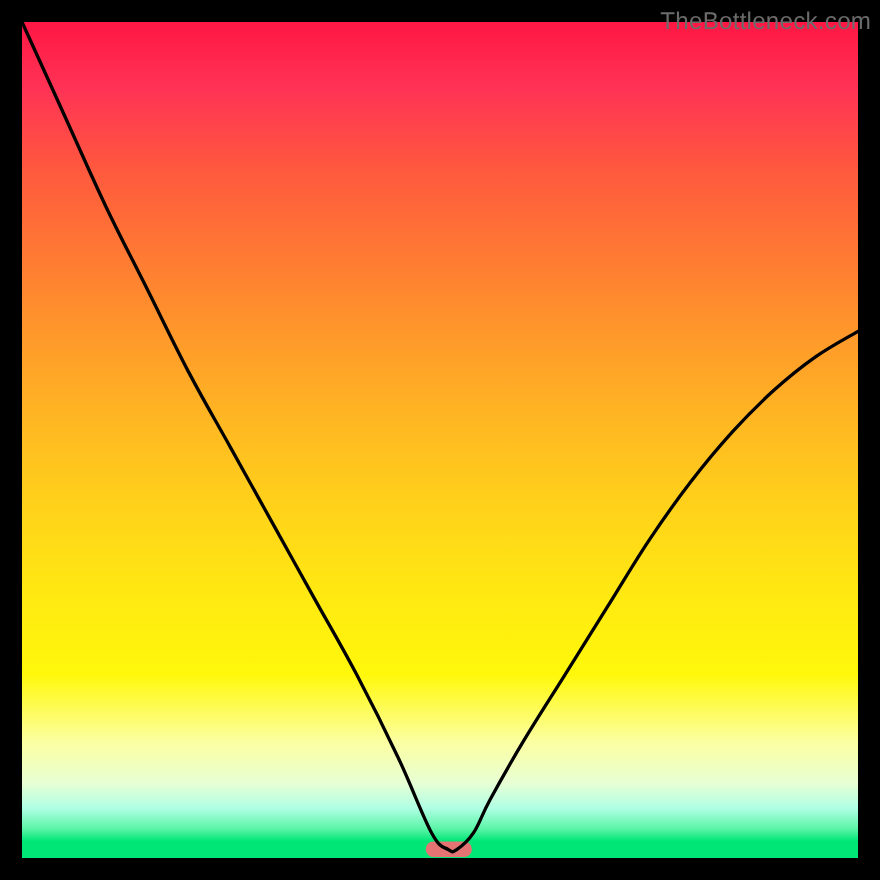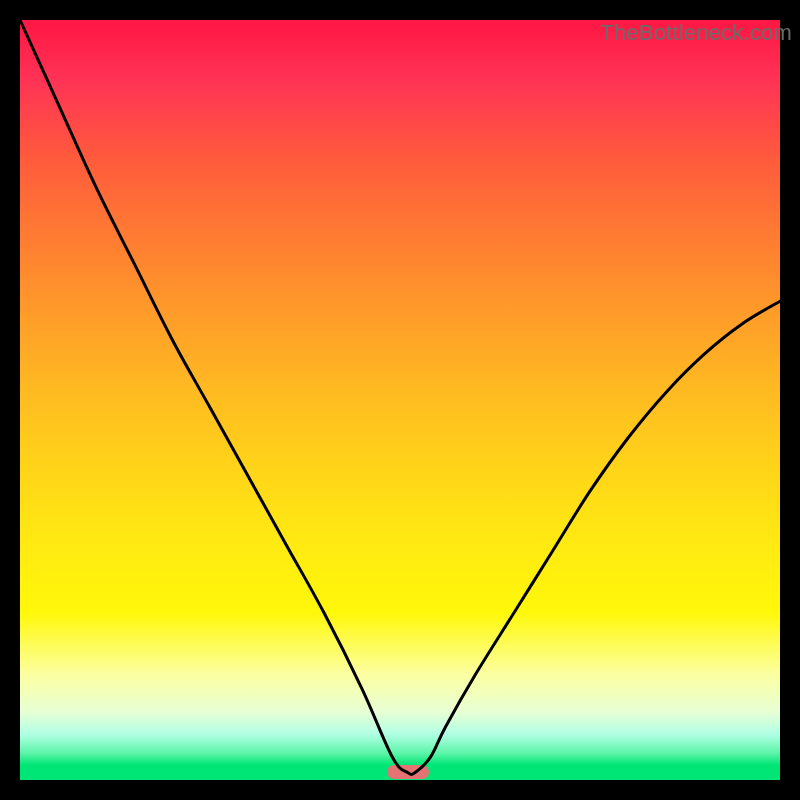--- a/index.html
+++ b/index.html
@@ -36,21 +36,21 @@
       #fcffa0 86%,
       #e8ffd4 91%,
       #b0ffe4 94%,
       #5cf4a8 96.5%,
       #00e676 98%,
       #00e676 100%
     );
   }
   .watermark {
     position: absolute;
-    top: 20px;
+    top: 6px;
     right: 8px;
     color: #6b6b6b;
     font-size: 22px;
     font-weight: 400;
     letter-spacing: 0.2px;
     z-index: 5;
   }
   svg.curve {
     position: absolute;
     left: 0;

